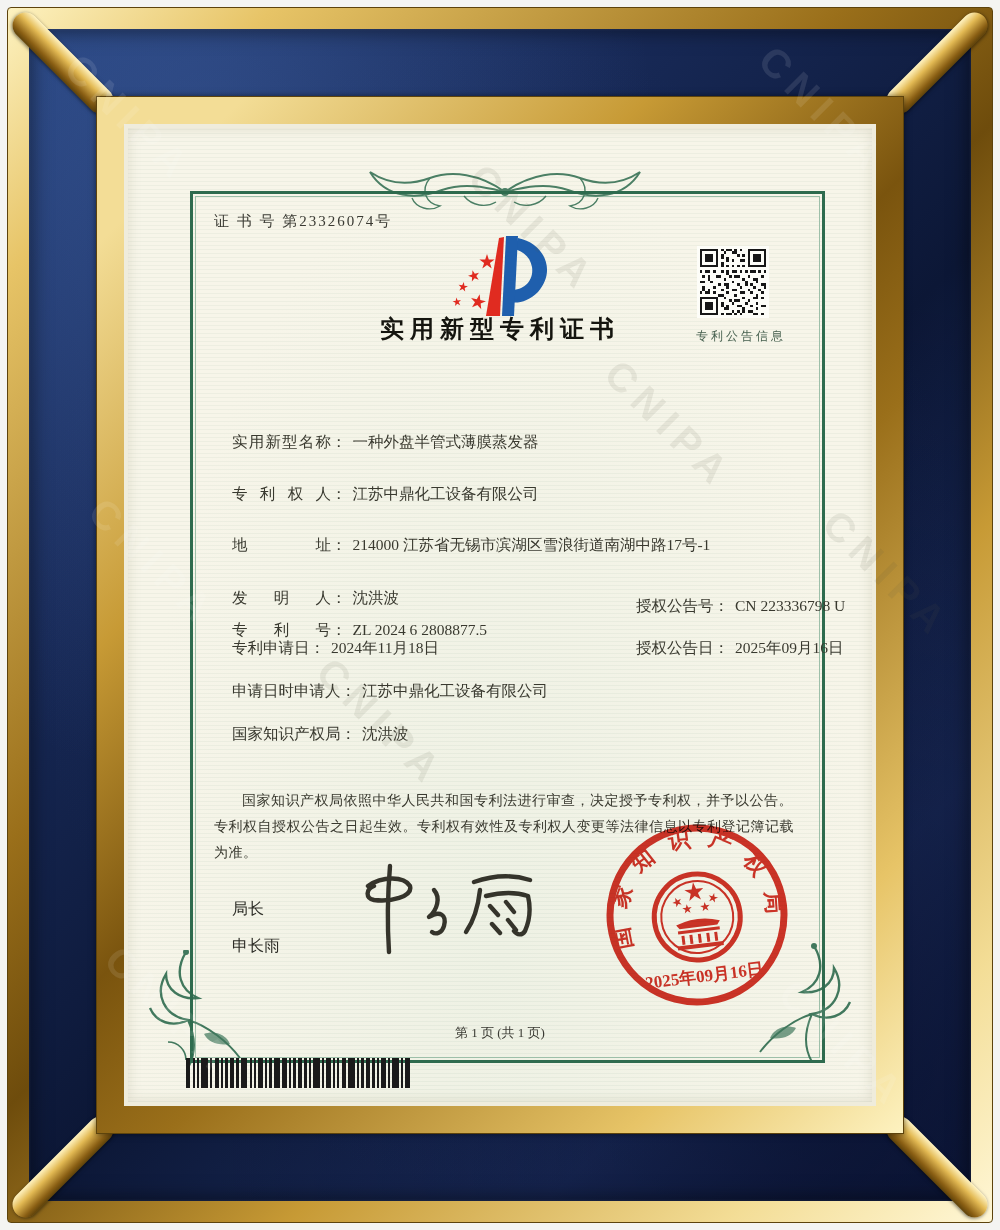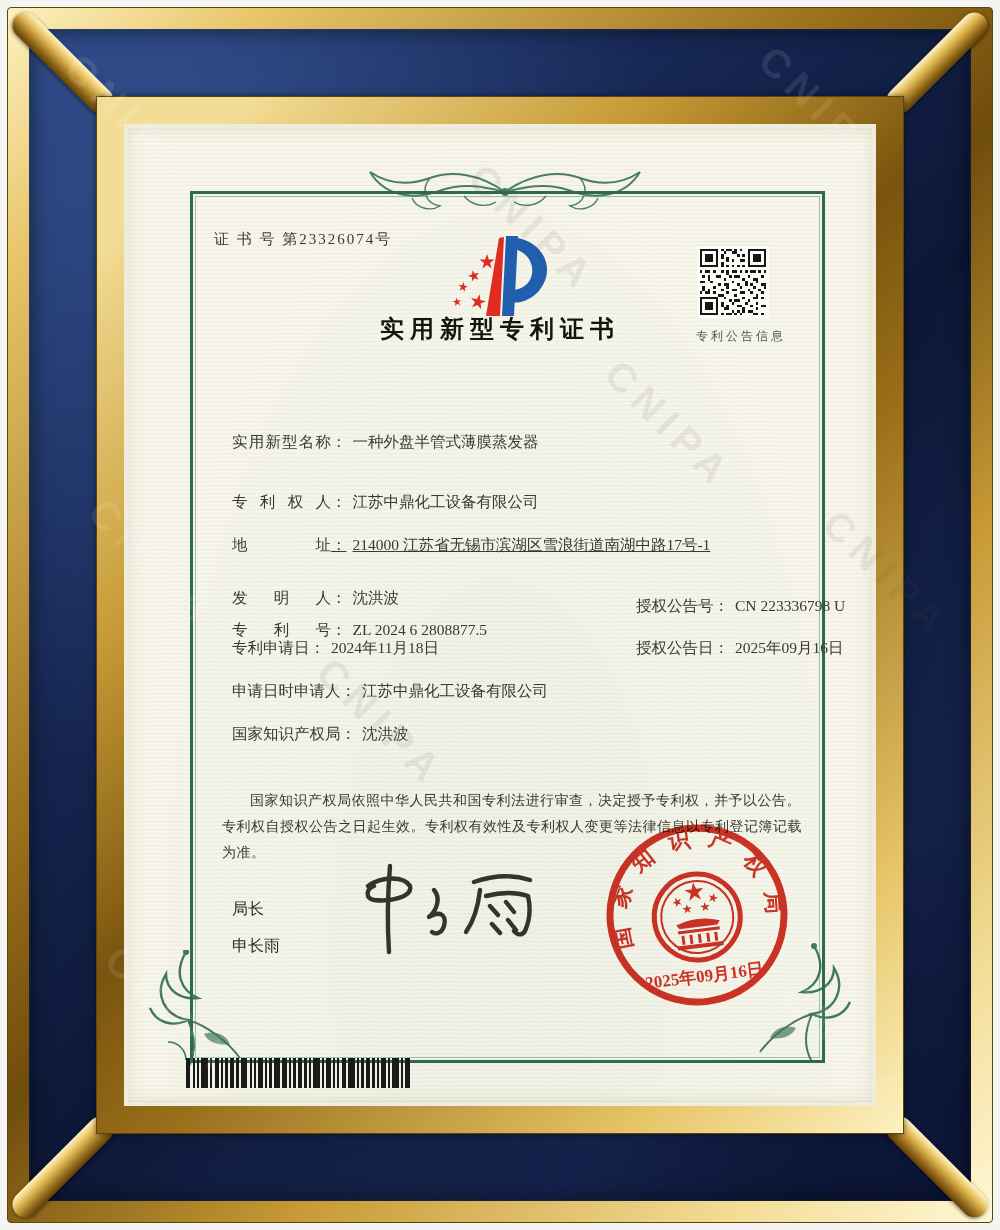--- a/index.html
+++ b/index.html
@@ -30,31 +30,31 @@
   
   .paper{position:absolute;left:128px;top:128px;width:744px;height:974px;background:
       repeating-linear-gradient(0deg, rgba(47,107,79,.05) 0 1px, transparent 1px 4px),
       radial-gradient(ellipse at 50% 85%, #eef1e4, transparent 70%),
       #f7f5e9;
       box-shadow:inset 0 0 14px rgba(120,110,70,.18);}
   .gborder{position:absolute;left:62px;top:63px;width:629px;height:866px;border:3px solid #2e6b4e;}
   .gborder-in{position:absolute;inset:2px;border:1px solid #9dbfa9;}
   .ornament{position:absolute;pointer-events:none;}
   
-  .certno{position:absolute;left:86px;top:102px;font-size:15px;letter-spacing:2px;color:#3a3a33;}
+  .certno{position:absolute;left:86px;top:84px;font-size:15px;letter-spacing:2px;color:#3a3a33;}
   .logo{position:absolute;left:312px;top:106px;}
   .qr-wrap{position:absolute;left:568px;top:118px;width:74px;text-align:center;}
   .qr-label{margin-top:6px;font-size:12px;letter-spacing:3px;color:#47604f;white-space:nowrap;}
   .title{position:absolute;left:0;top:185px;width:100%;text-align:center;font-size:24px;
          font-weight:bold;letter-spacing:6px;color:#15150f;}
   .row{position:absolute;left:104px;font-size:15.5px;color:#39392f;white-space:nowrap;}
   .sp{display:inline-block;width:99px;text-align:justify;text-align-last:justify;margin-top:24px;}
   .rcol{position:absolute;left:404px;top:0;}
   .val{margin-left:6px;}
-  .statement{position:absolute;left:94px;top:660px;width:580px;font-size:14px;line-height:26px;
+  .statement{position:absolute;left:86px;top:660px;width:580px;font-size:14px;line-height:26px;
              color:#39392f;letter-spacing:.5px;}
   .statement .ind{text-indent:2em;}
   .duty{position:absolute;left:104px;top:762px;font-size:16px;color:#2c2c26;
         font-family:"Liberation Sans","DejaVu Sans",sans-serif;font-weight:normal;line-height:37px;}
   .signature{position:absolute;left:200px;top:728px;}
   .seal{position:absolute;left:474px;top:692px;transform:rotate(-7deg);mix-blend-mode:multiply;opacity:.94;}
   .pageno{position:absolute;left:0;top:896px;width:100%;text-align:center;font-size:13px;color:#3a3a33;}
   .barcode{position:absolute;left:58px;top:930px;}
   
   .wm{position:absolute;font-family:"Liberation Sans","DejaVu Sans",sans-serif;font-weight:bold;
@@ -148,24 +148,24 @@
         M8,24h1v1h-1z M10,24h2v1h-2z M13,24h1v1h-1z M15,24h1v1h-1z M20,24h2v1h-2z M23,24h1v1h-1z"></path>
       </svg>
       <div class="qr-label">专利公告信息</div>
     </div>
 
     <div class="title">实用新型专利证书</div>
 
     <div class="row" style="top:280px;">
       <span class="sp">实用新型名称</span><span>：</span><span class="val">一种外盘半管式薄膜蒸发器</span>
     </div>
-    <div class="row" style="top:340px;">
+    <div class="row" style="top:332px;">
       <span class="sp">专利权人</span><span>：</span><span class="val">江苏中鼎化工设备有限公司</span>
     </div>
-    <div class="row" style="top:383px;text-decoration:underline;">
+    <div class="row" style="top:383px;">
       <span class="sp">地址</span><span>：</span><span class="val">214000 江苏省无锡市滨湖区雪浪街道南湖中路17号-1</span>
     </div>
     <div class="row" style="top:436px;">
       <span class="sp">发明人</span><span>：</span><span class="val">沈洪波</span>
     </div>
     <div class="row" style="top:468px;width:600px;">
       <span class="sp">专利号</span><span>：</span><span class="val">ZL 2024 6 2808877.5</span>
       <span class="rcol"><span>授权公告号</span><span>：</span><span class="val">CN 223336798 U</span></span>
     </div>
     <div class="row" style="top:510px;width:600px;">
@@ -222,20 +222,21 @@
         <rect x="77" y="114" width="3" height="9"></rect>
           <rect x="85" y="114" width="3" height="9"></rect>
         <rect x="93.5" y="114" width="3" height="9"></rect>
           <rect x="102" y="114" width="3" height="9"></rect>
         <rect x="110" y="114" width="3" height="9"></rect>
         <rect x="72" y="124" width="46" height="4"></rect>
       </g>
       <text x="95" y="162" text-anchor="middle" font-size="17" font-weight="bold" fill="#d2281c" style="font-family:'Liberation Serif','DejaVu Serif',serif;">2025年09月16日</text>
     </svg>
 
+    <div class="pageno">第 1 页 (共 1 页)</div>
 
     <svg class="barcode" width="228" height="30" viewBox="0 0 104 14" preserveAspectRatio="none" shape-rendering="crispEdges">
       <g fill="#1a1a1a">
         <rect x="0" width="2" height="14"></rect>
           <rect x="3" width="1" height="14"></rect>
           <rect x="5" width="1" height="14"></rect>
         <rect x="7" width="3" height="14"></rect>
           <rect x="11" width="1" height="14"></rect>
           <rect x="13" width="2" height="14"></rect>
         <rect x="16" width="1" height="14"></rect>

